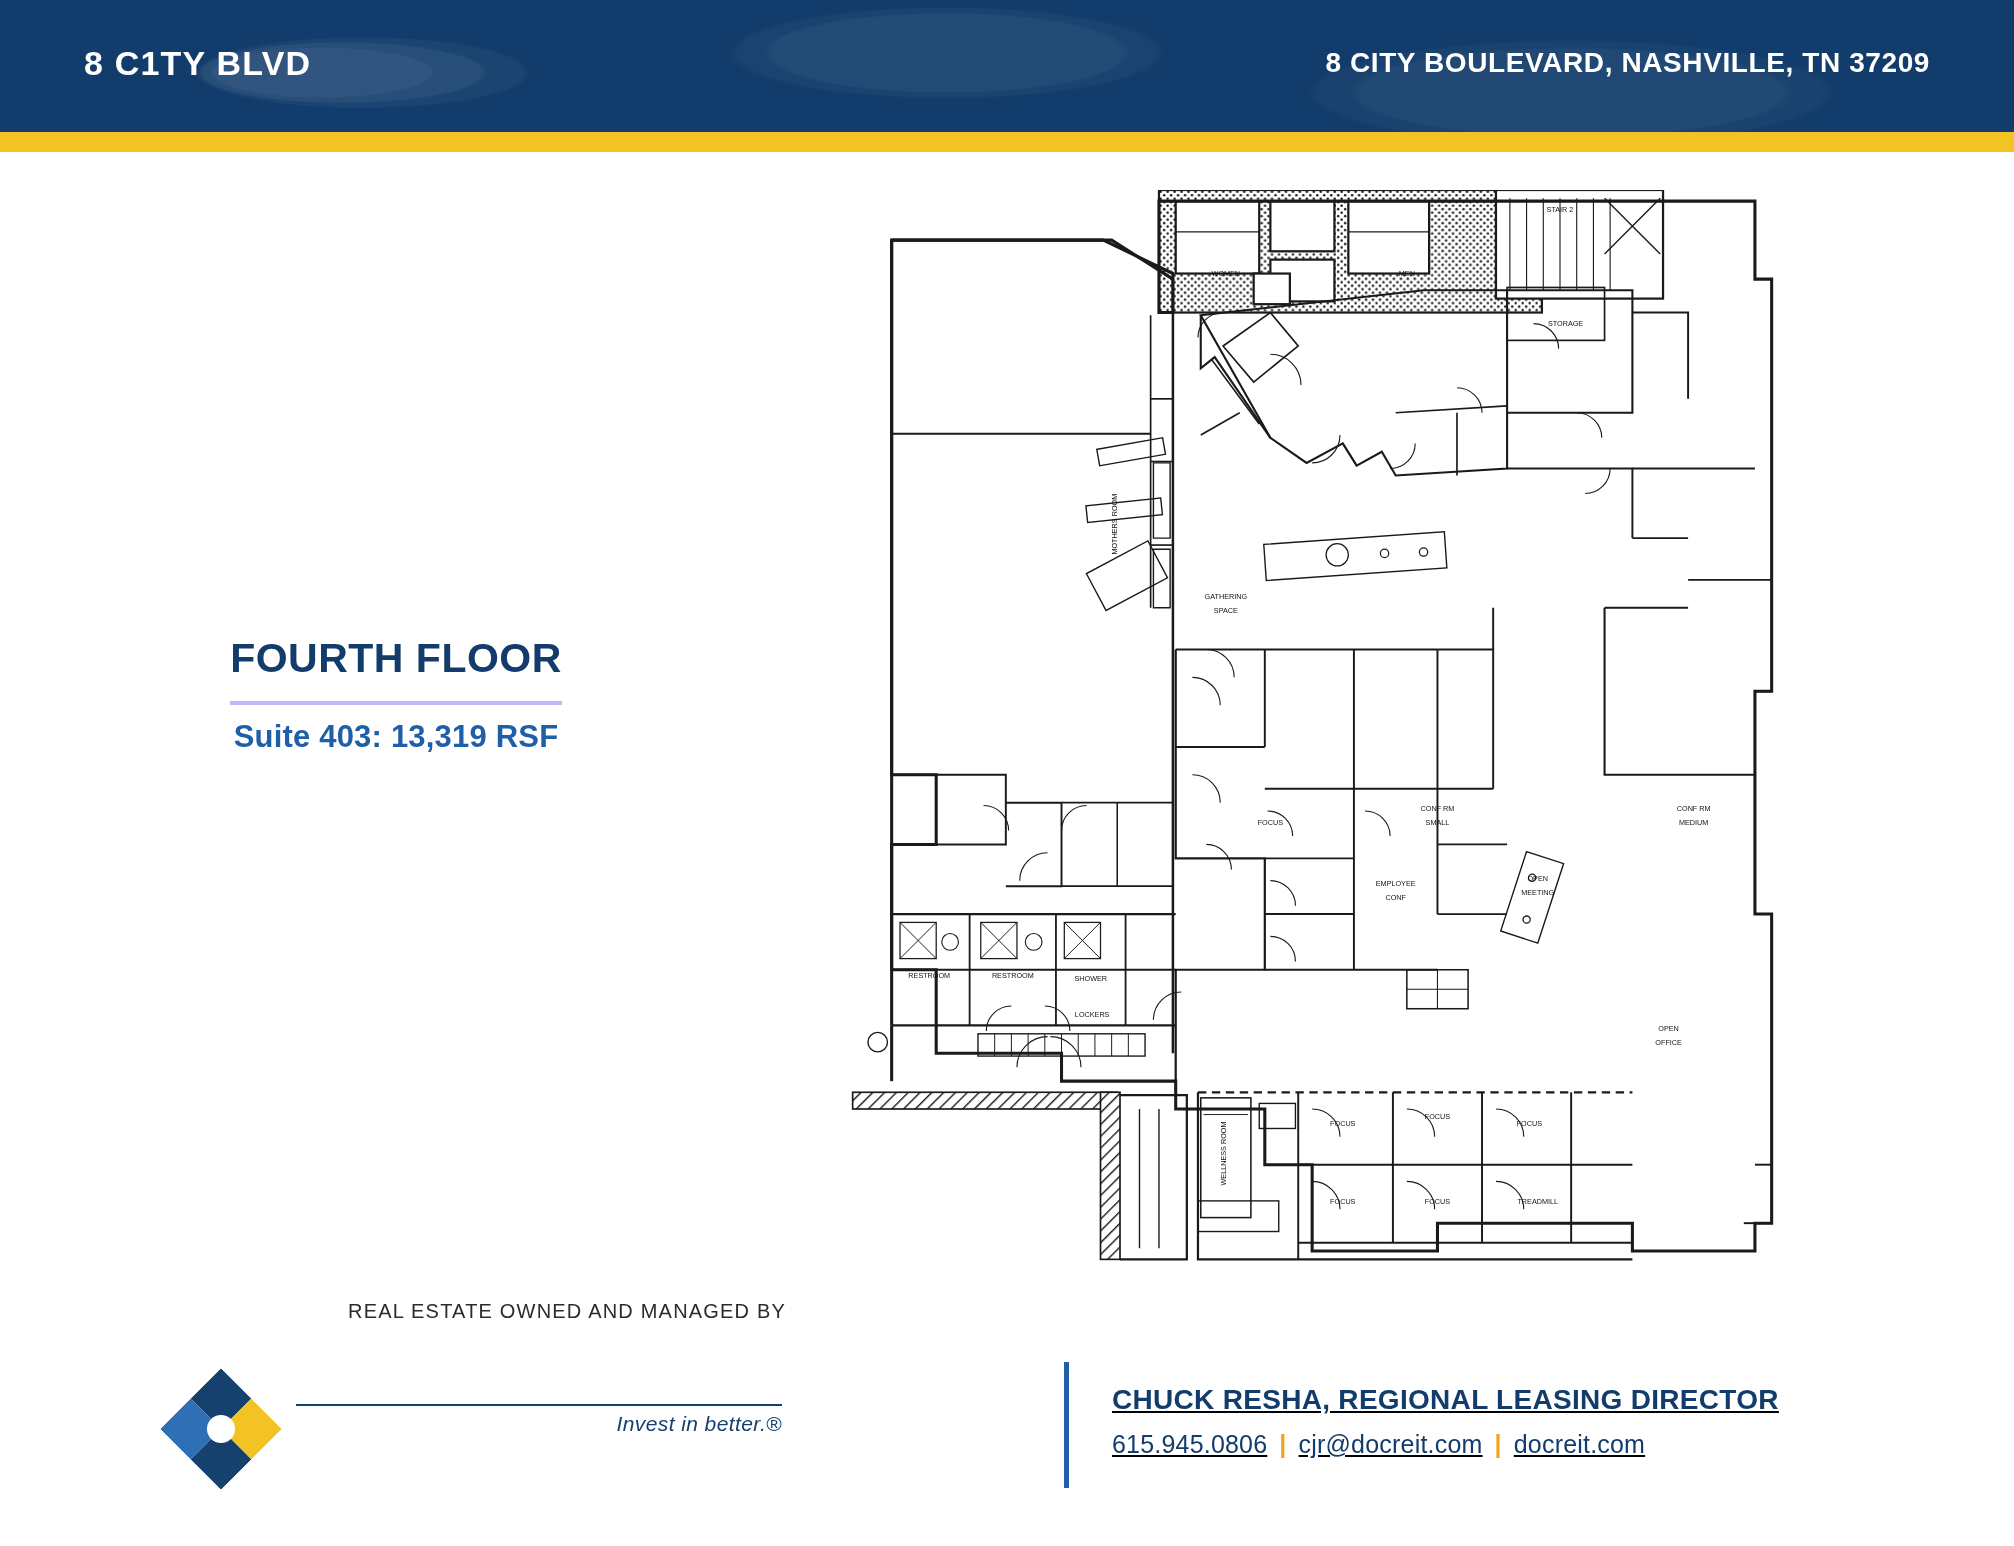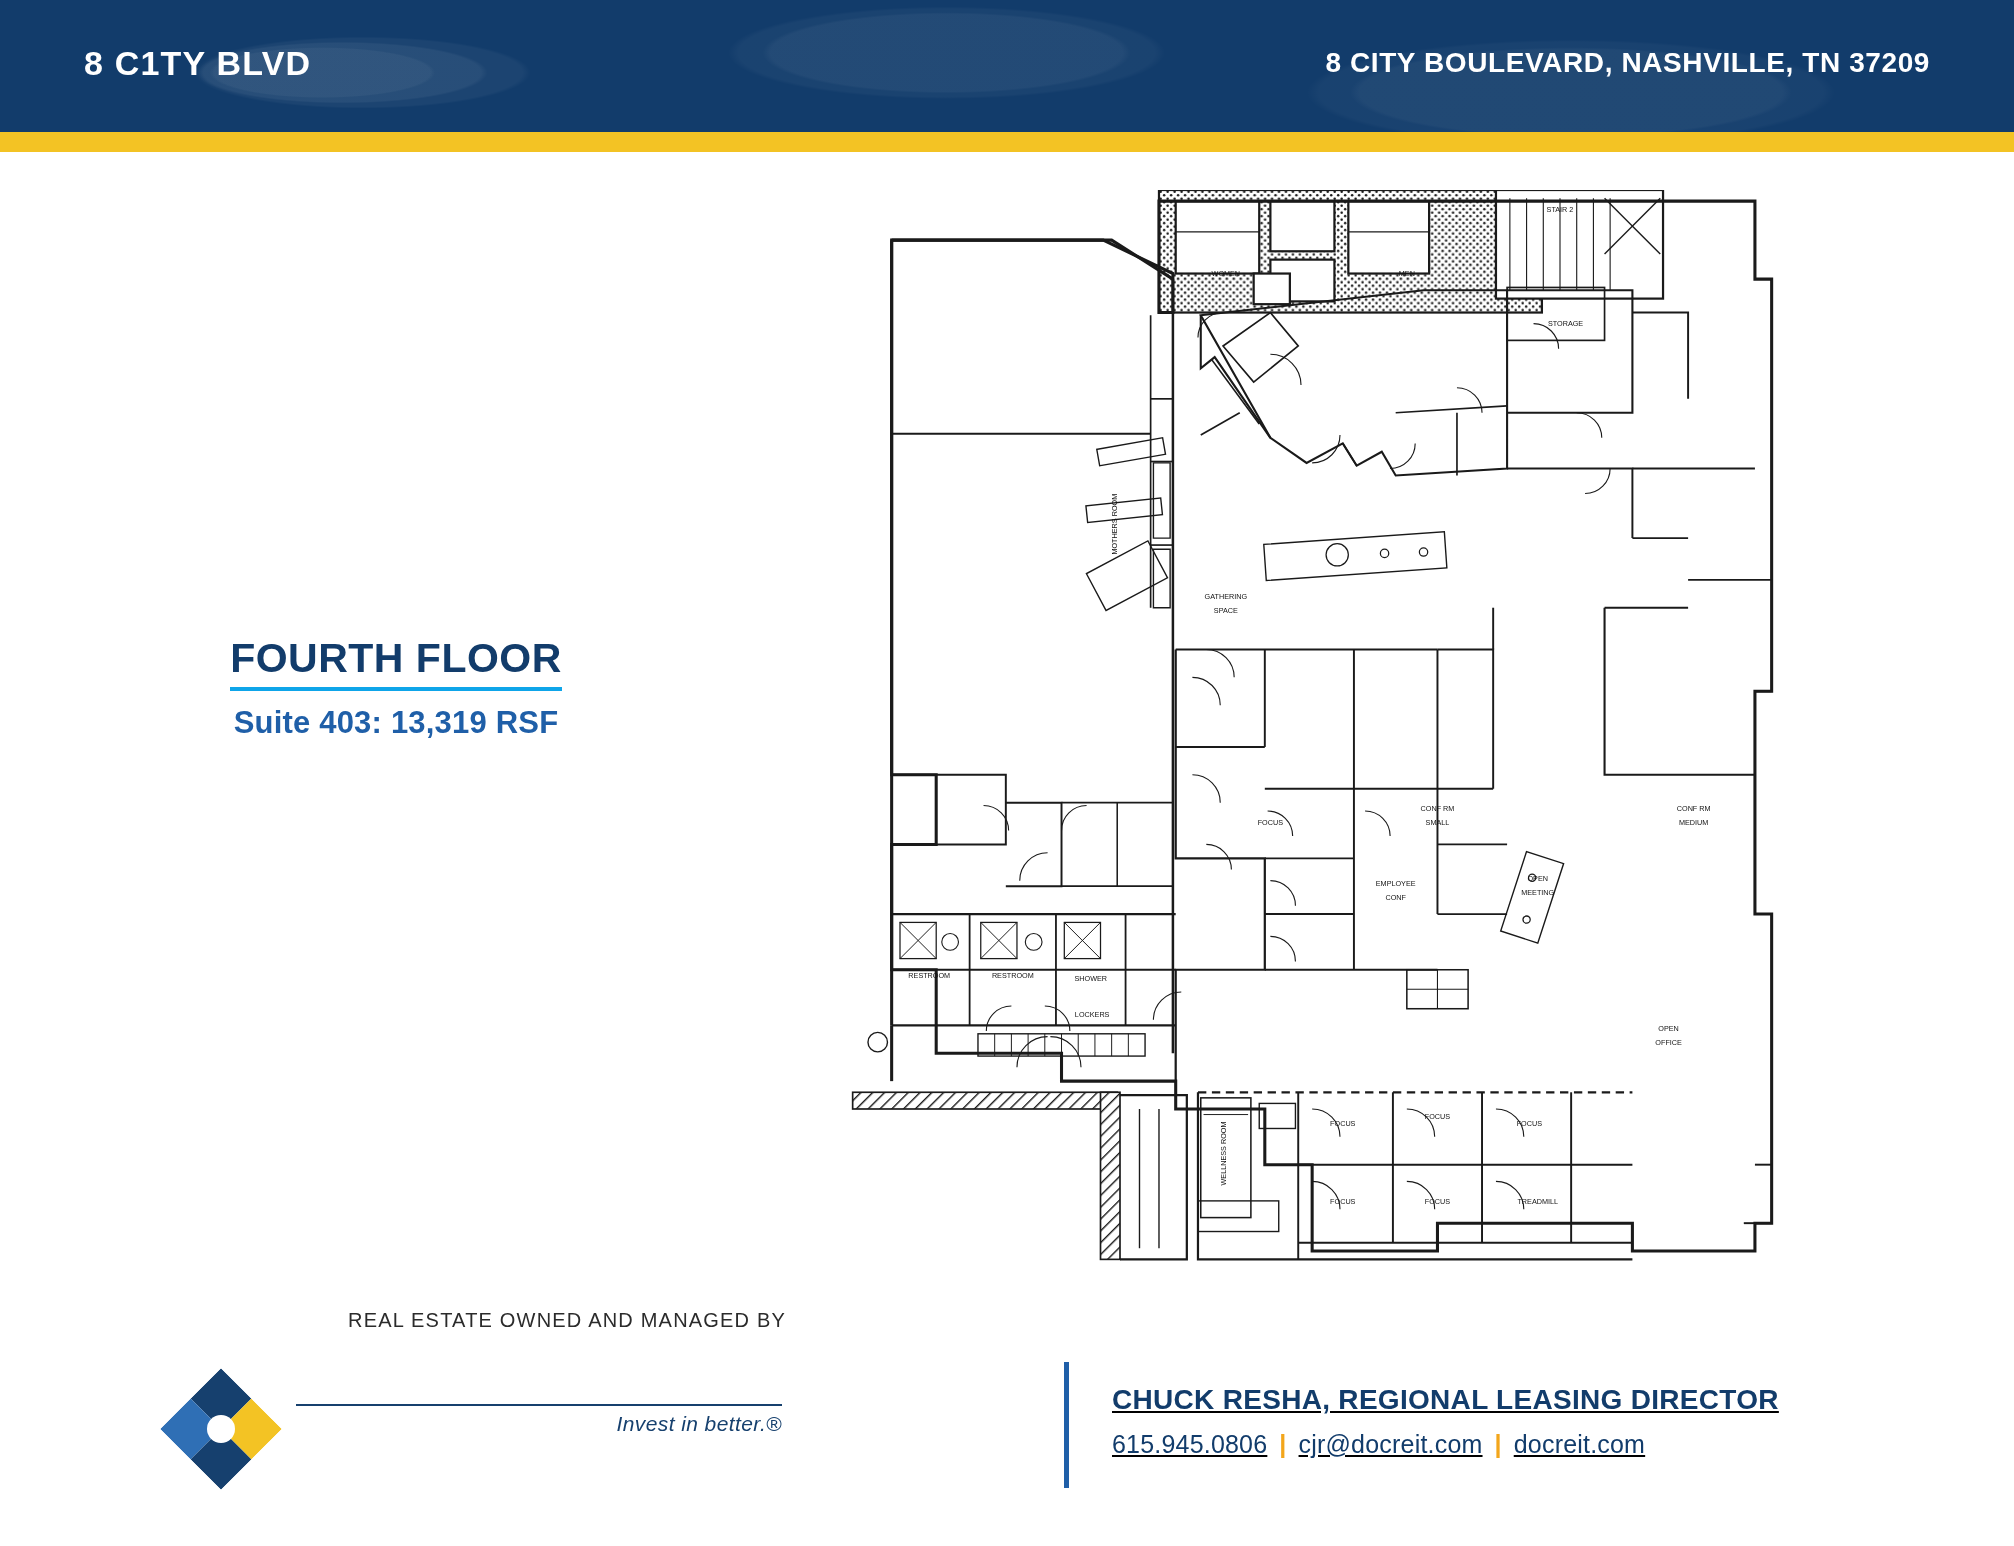--- a/index.html
+++ b/index.html
@@ -61,39 +61,38 @@
     left: 186px; top: 635px;
     width: 420px;
     text-align: center;
   }
   .floor-title {
     font-size: 41px;
     font-weight: bold;
     color: #123c6b;
     letter-spacing: 0.5px;
     display: inline-block;
-    border-bottom: 4px solid #0ea5e9;
-    padding-bottom: 5px;
+    border-bottom: 4px solid #c4b5fd;
+    padding-bottom: 19px;
   }
   .floor-sub {
     margin-top: 14px;
     font-size: 31px;
     font-weight: bold;
     color: #1f5fa8;
     letter-spacing: 0.2px;
   }
 
   
   .owned-by {
     position: absolute;
     left: 348px; top: 1300px;
     font-size: 20px;
     letter-spacing: 1.2px;
     color: #2b2b2b;
-    margin-top: 9px;
   }
   .prt-logo {
     position: absolute;
     left: 178px; top: 1372px;
     width: 620px; height: 120px;
   }
   .prt-diamond {
     position: absolute;
     left: 0; top: 14px;
     width: 86px; height: 86px;

